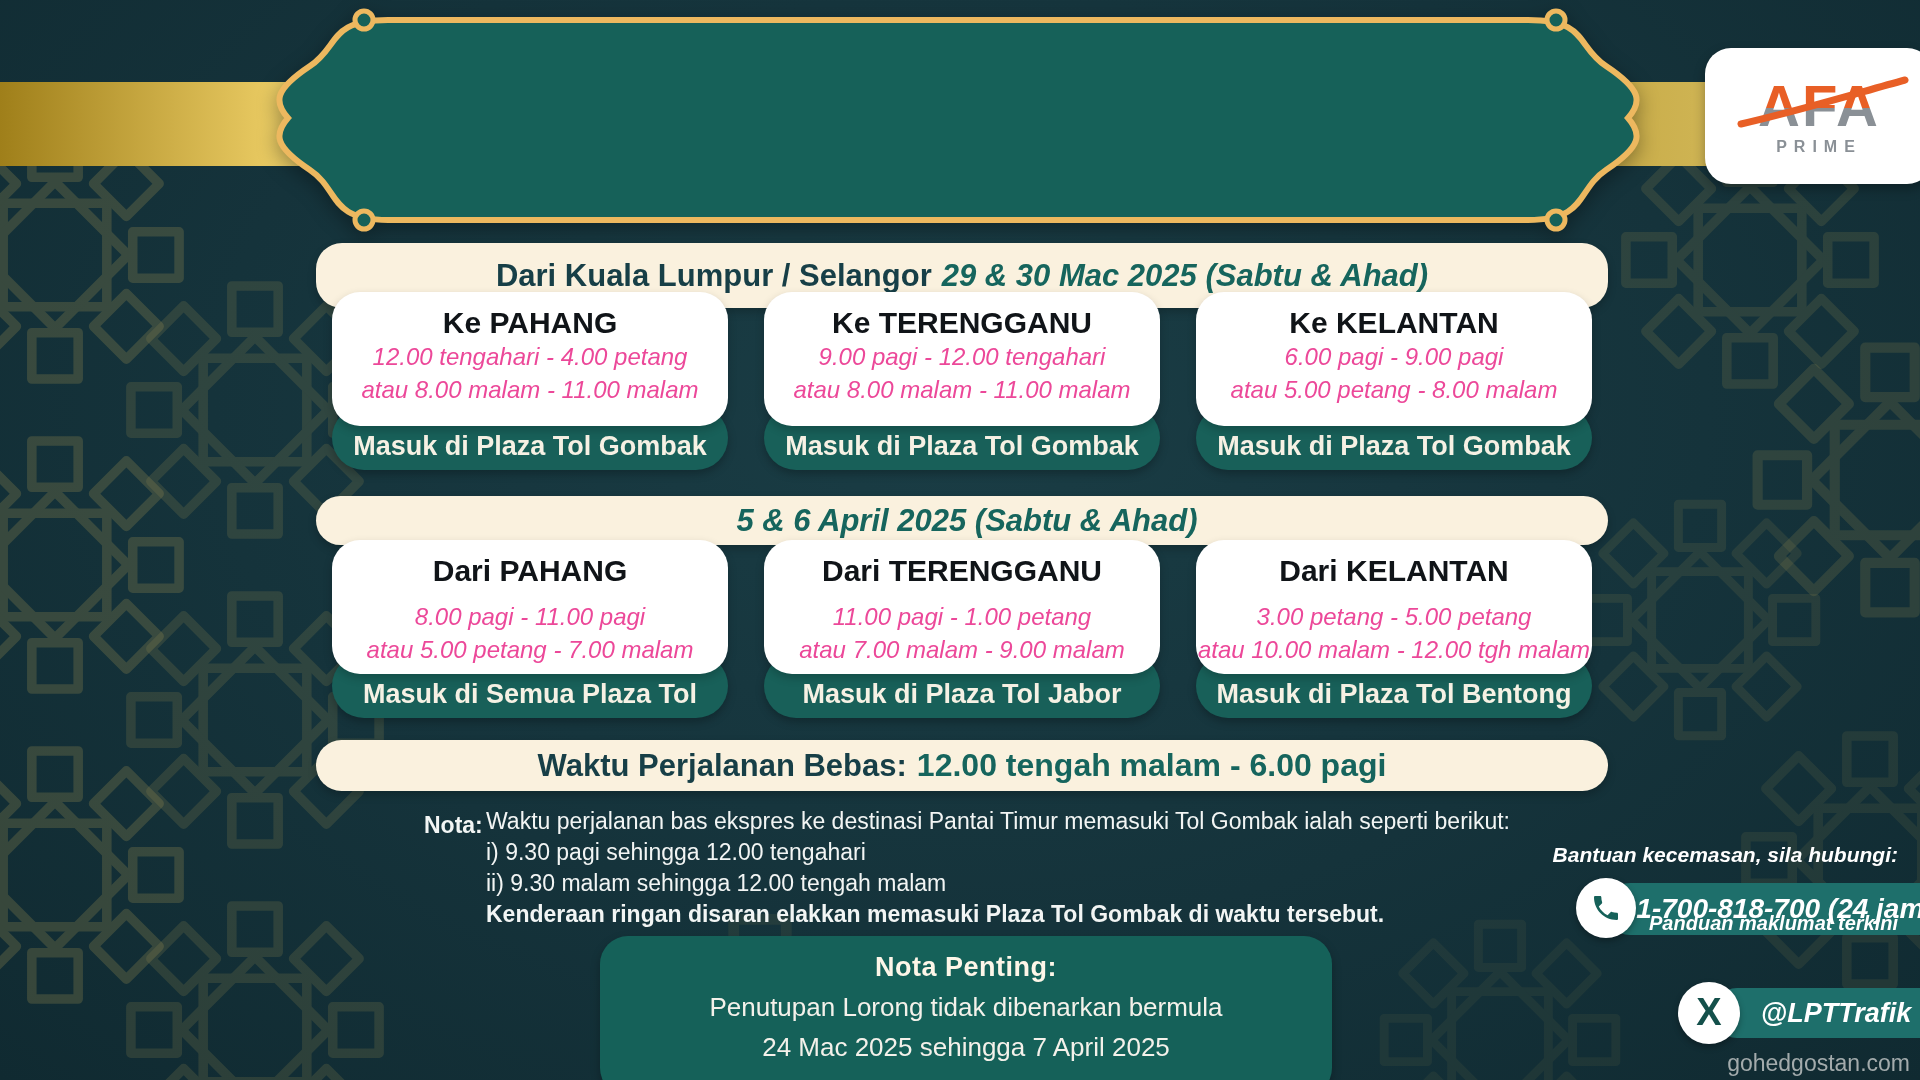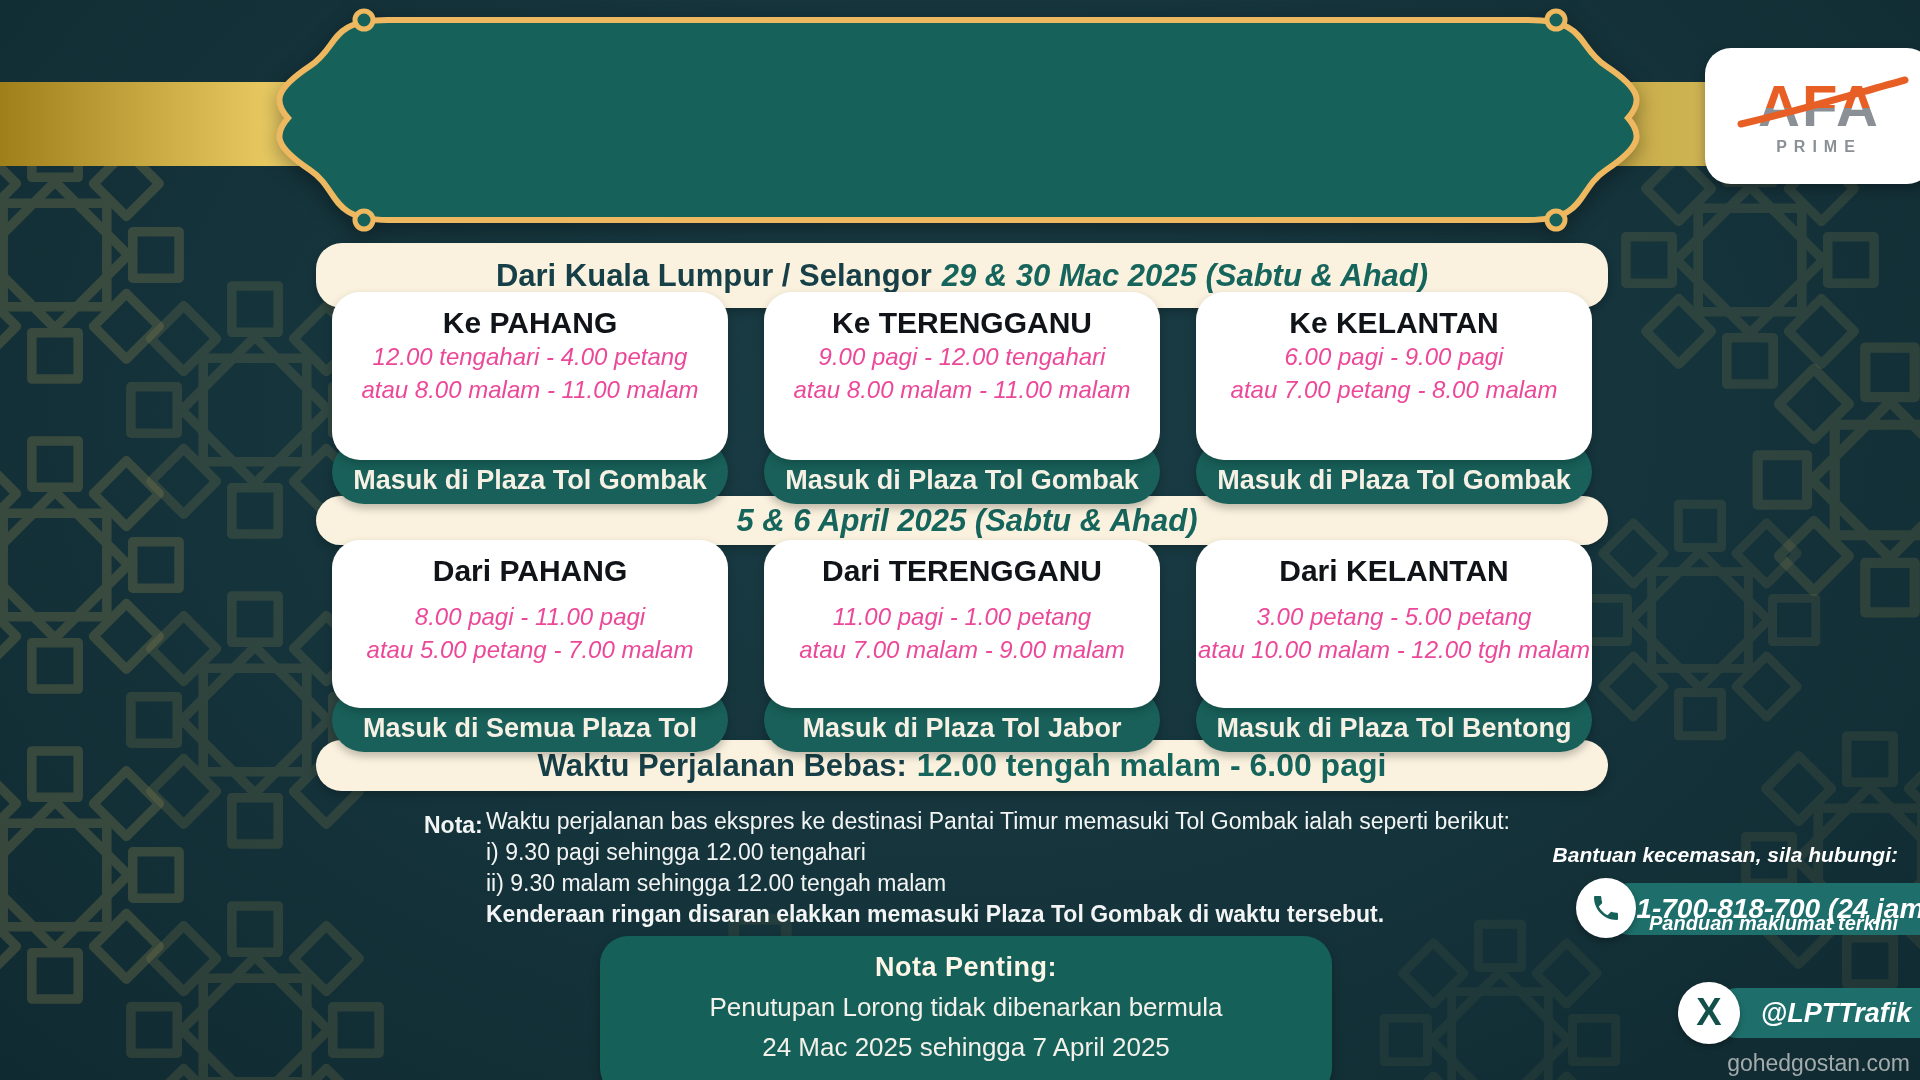--- a/index.html
+++ b/index.html
@@ -32,21 +32,21 @@
   .banner-main{font-size:31px;font-weight:bold;color:#173f47;}
   .banner-date{font-size:31px;font-weight:bold;font-style:italic;color:#16655d;margin-left:10px;}
   .banner-value{font-size:32px;font-weight:bold;color:#16655d;margin-left:10px;}
   #banner1{top:243px;height:65px;}
   #banner2{top:496px;height:49px;}
   #banner3{top:740px;height:51px;}
   .grid{position:absolute;left:316px;width:1292px;display:flex;gap:36px;padding:0 16px;box-sizing:border-box;}
   #grid1{top:292px;}
   #grid2{top:540px;}
   .col{flex:1;display:flex;flex-direction:column;}
-  .card{position:relative;z-index:2;background:#ffffff;border-radius:28px;height:168px;text-align:center;
+  .card{position:relative;z-index:2;background:#ffffff;border-radius:28px;height:134px;text-align:center;
     box-shadow:0 4px 10px rgba(0,0,0,.2);}
   .card-title{margin-top:14px;font-size:30px;font-weight:bold;color:#101418;}
   #grid2 .card-title{margin-bottom:12px;}
   .card-time{font-size:24px;font-style:italic;color:#ec4899;line-height:33px;}
   .pill{position:relative;z-index:1;margin-top:-20px;height:64px;background:#186059;border-radius:32px;
     display:flex;align-items:center;justify-content:center;padding-top:16px;box-sizing:border-box;
     box-shadow:0 4px 8px rgba(0,0,0,.25);}
   .pill span{color:#f6f1e4;font-size:27px;font-weight:bold;white-space:nowrap;text-align:right;}
   
   .nota{position:absolute;left:424px;top:806px;width:1140px;color:#f2f5f4;font-size:23px;line-height:31px;}
@@ -166,21 +166,21 @@
         <div class="card-time">atau 8.00 malam - 11.00 malam</div>
       </div>
       <div class="pill">
         <span>Masuk di Plaza Tol Gombak</span>
       </div>
     </div>
     <div class="col">
       <div class="card">
         <div class="card-title">Ke KELANTAN</div>
         <div class="card-time">6.00 pagi - 9.00 pagi</div>
-        <div class="card-time">atau 7.00 petang - 8.00 malam</div>
+        <div class="card-time">atau 5.00 petang - 8.00 malam</div>
       </div>
       <div class="pill">
         <span>Masuk di Plaza Tol Gombak</span>
       </div>
     </div>
   </div>
 
   <div class="banner" id="banner2">
     <span class="banner-date">5 &amp; 6 April 2025 (Sabtu &amp; Ahad)</span>
   </div>

